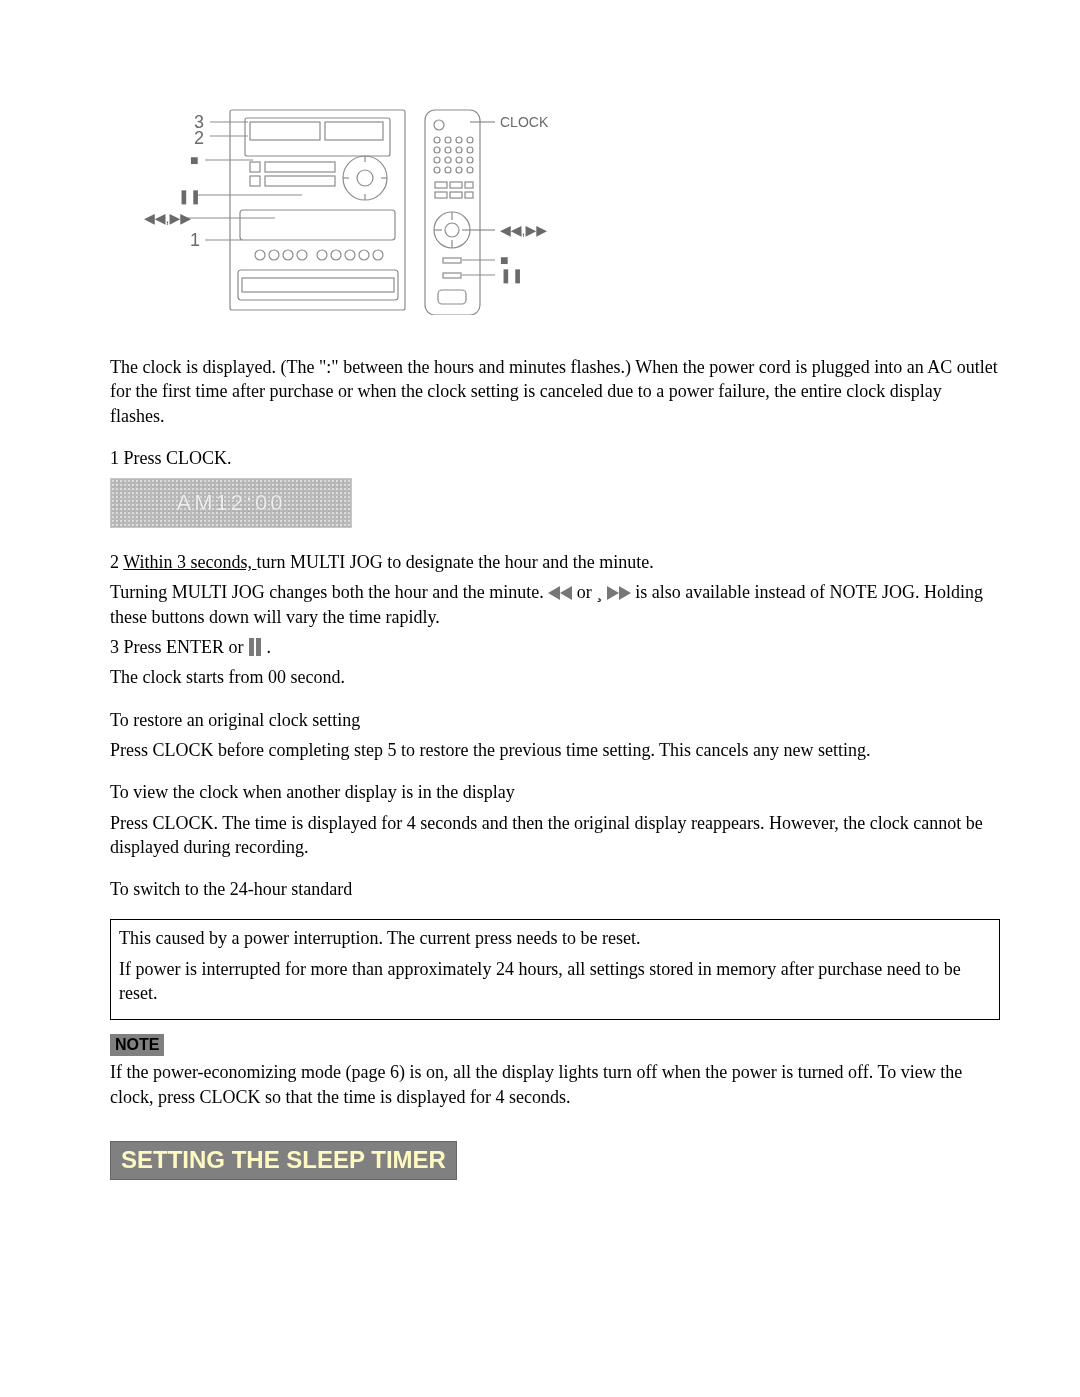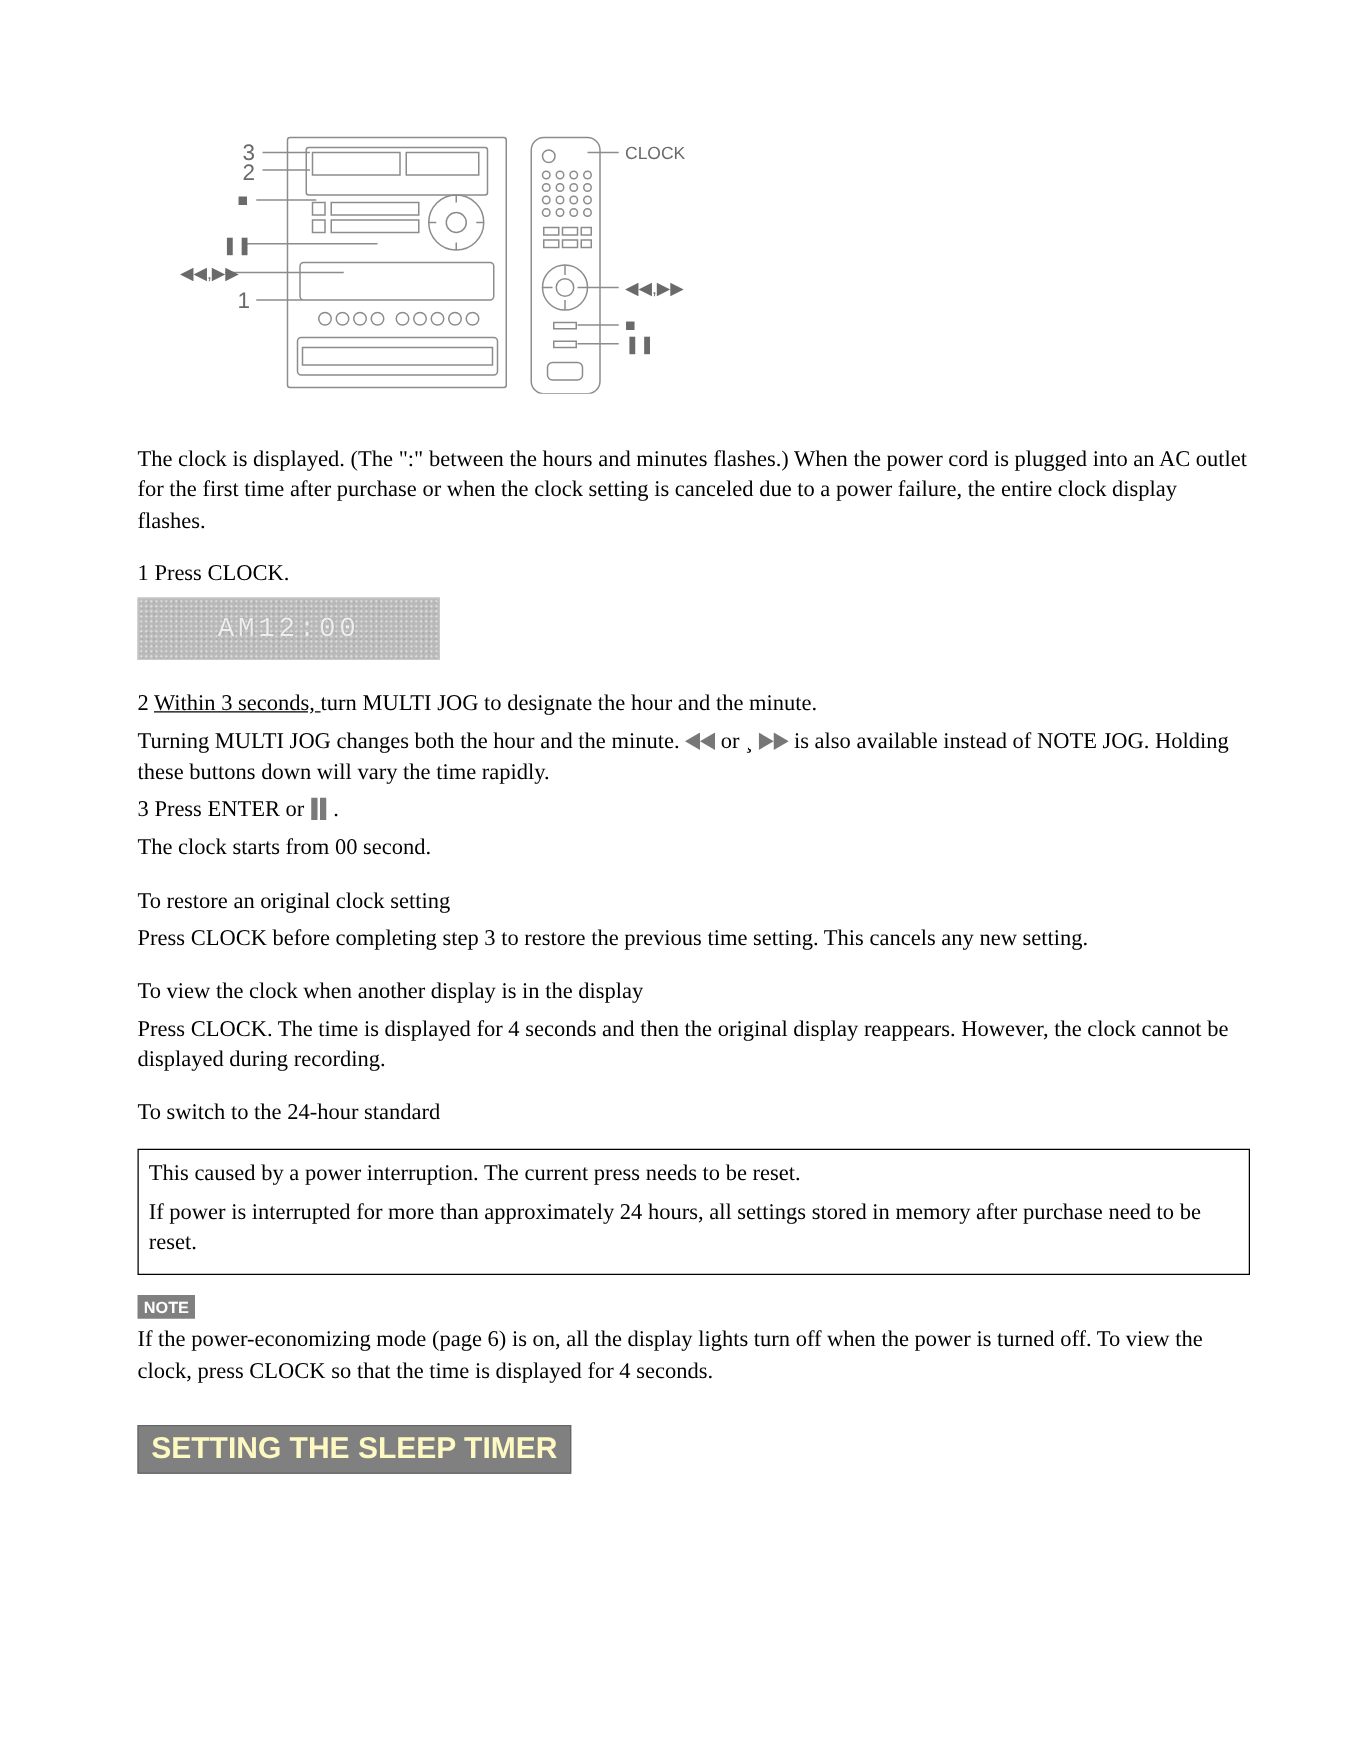--- a/index.html
+++ b/index.html
@@ -41,21 +41,21 @@
     background: #b9b9b9;
     background-image:
       radial-gradient(rgba(255,255,255,0.5) 1px, transparent 1px),
       radial-gradient(rgba(0,0,0,0.08) 1px, transparent 1px);
     background-size: 4px 4px, 5px 5px;
     border: 1px solid #c8c8c8;
     margin: 8px 0 22px 0;
     display: flex;
     align-items: center;
     justify-content: center;
-    font-family: Liberation Mono, monospace;
+    font-family: Liberation Sans, sans-serif;
     font-size: 22px;
     letter-spacing: 3px;
     color: #eee;
     text-shadow: 0 0 1px #888;
   }
   .icon-rew, .icon-ff {
     display: inline-block;
     vertical-align: -2px;
     height: 14px;
   }
@@ -72,23 +72,23 @@
   }
   .note-box {
     border: 1px solid #000;
     padding: 6px 8px 8px 8px;
     margin-top: 10px;
     margin-bottom: 14px;
   }
   .note-badge {
     display: inline-block;
     background: #808080;
-    color: #ffffff;
+    color: #000000;
     font-family: Arial, sans-serif;
-    font-size: 13px;
+    font-size: 16px;
     font-weight: bold;
     padding: 2px 5px;
     margin-bottom: 4px;
   }
   .section-heading {
     display: inline-block;
     background: #808080;
     color: #fef9c3;
     font-family: Arial, sans-serif;
     font-weight: bold;
@@ -247,21 +247,21 @@
         </svg>
       <span>.</span>
     </p>
     <p>The clock starts from 00 second.</p>
   </div>
 
   
   <div class="block">
     <p class="bold">To restore an original clock setting</p>
     <p>
-      <span>Press </span><span class="bold">CLOCK</span><span> before completing step 3 to restore the previous time setting. This cancels any new setting.</span>
+      <span>Press </span><span class="bold">CLOCK</span><span> before completing step 5 to restore the previous time setting. This cancels any new setting.</span>
     </p>
   </div>
 
   
   <div class="block">
     <p class="bold">To view the clock when another display is in the display</p>
     <p>
       <span>Press </span><span class="bold">CLOCK.</span><span> The time is displayed for 4 seconds and then the original display reappears. However, the clock cannot be displayed during recording.</span>
     </p>
   </div>

